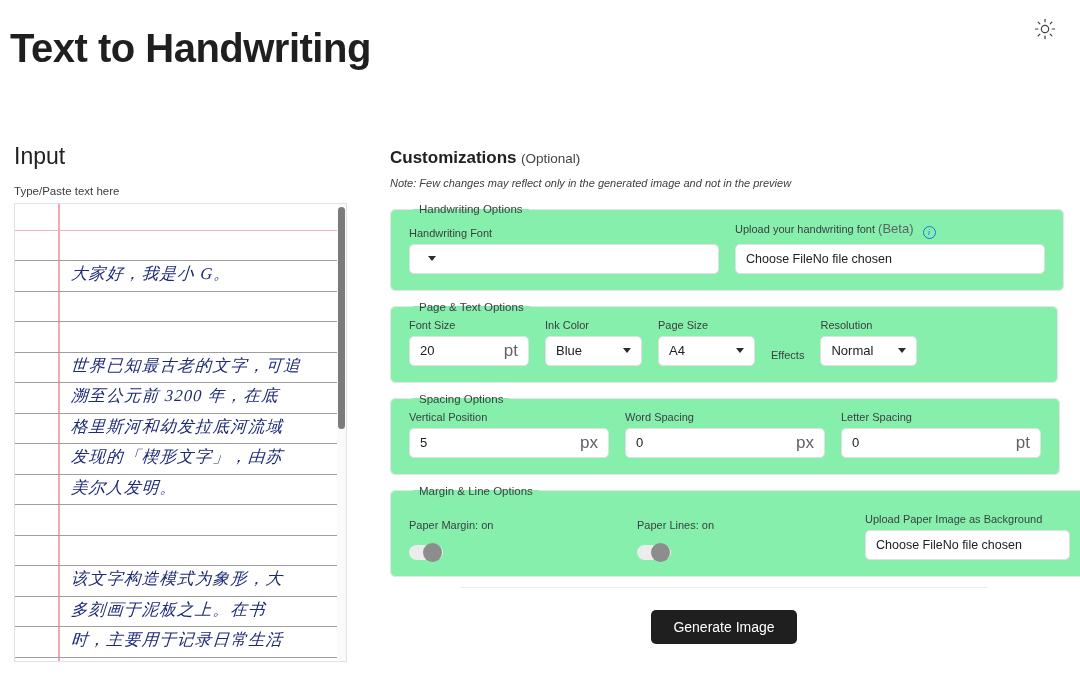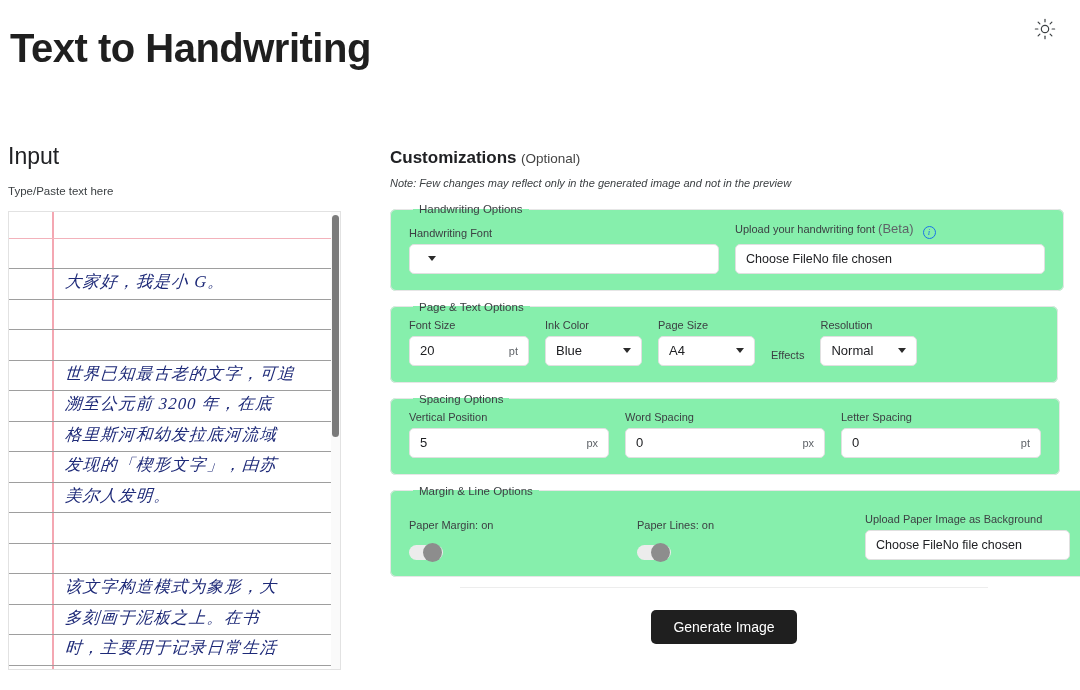--- a/index.html
+++ b/index.html
@@ -27,26 +27,26 @@
   .theme-toggle {
     position: absolute;
     right: 18px; top: 12px;
     width: 34px; height: 34px;
     display: flex; align-items: center; justify-content: center;
     cursor: pointer;
     background: none; border: none; padding: 0;
   }
 
   
-  .left-col { position: absolute; left: 8px; top: 143px; width: 340px; }
+  .left-col { position: absolute; left: 14px; top: 143px; width: 340px; }
   .section-heading {
     font-size: 23px; font-weight: 400; color: #202124;
     margin: 0 0 14px 0; line-height: 1.2;
   }
-  .field-caption { font-size: 11.5px; color: #3c4043; margin-bottom: 14px; }
+  .field-caption { font-size: 11.5px; color: #3c4043; margin-bottom: 6px; }
 
   .paper-wrap {
     position: relative;
     width: 333px; height: 459px;
     border: 1px solid #e2e2e2;
     background: #ffffff;
     overflow: hidden;
   }
   .paper {
     position: absolute; inset: 0;
@@ -114,21 +114,21 @@
     border-radius: 5px;
     background: #fff;
     display: flex; align-items: center;
     padding: 0 10px;
     font-size: 13px;
     color: #202124;
     cursor: pointer;
     overflow: hidden;
   }
   .ctrl .val { flex: 1; white-space: nowrap; overflow: hidden; }
-  .ctrl .unit { font-size: 11px; color: #5f6368; margin-left: 8px; }
+  .ctrl .unit { font-size: 17px; color: #5f6368; margin-left: 8px; }
   .caret {
     width: 0; height: 0;
     border-left: 4.5px solid transparent;
     border-right: 4.5px solid transparent;
     border-top: 5.5px solid #2b2b2b;
     margin-left: 8px;
   }
   .filectrl { font-size: 12.5px; color: #202124; }
 
   

